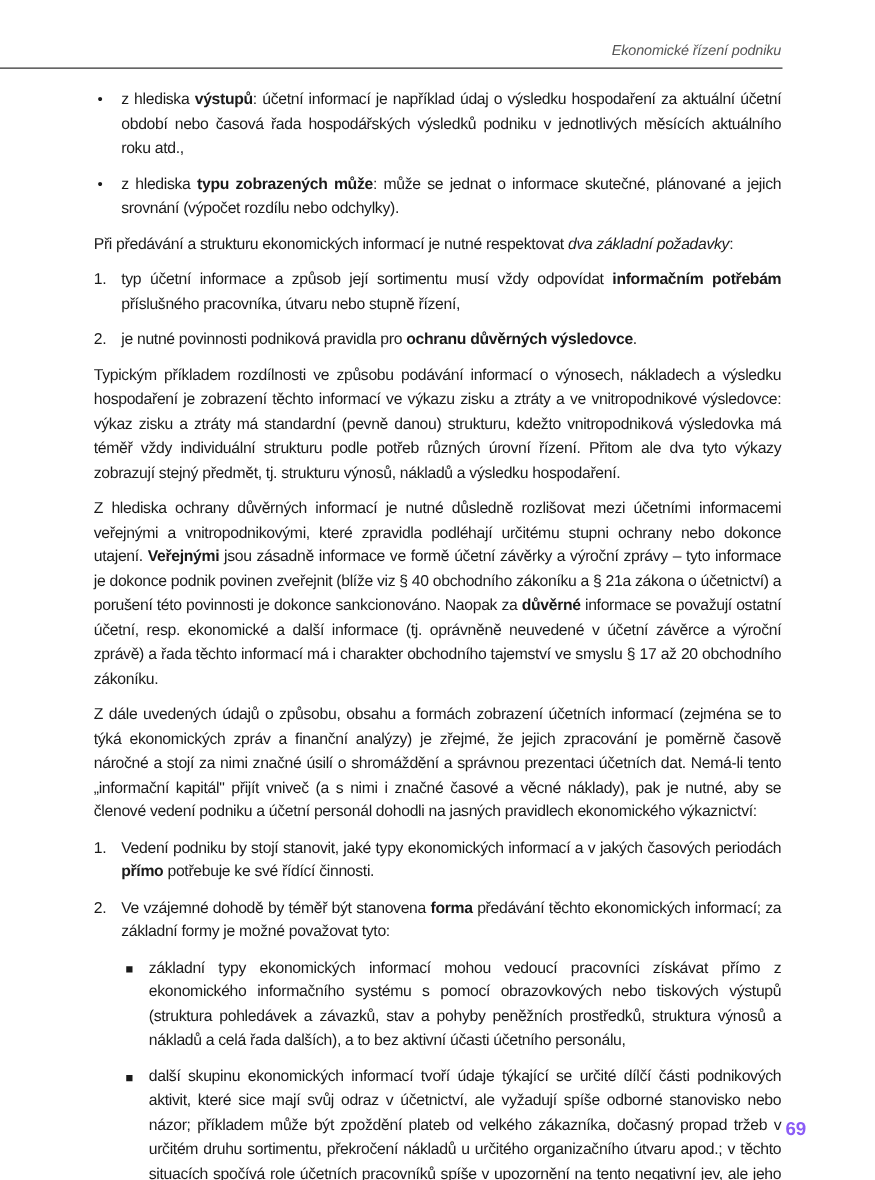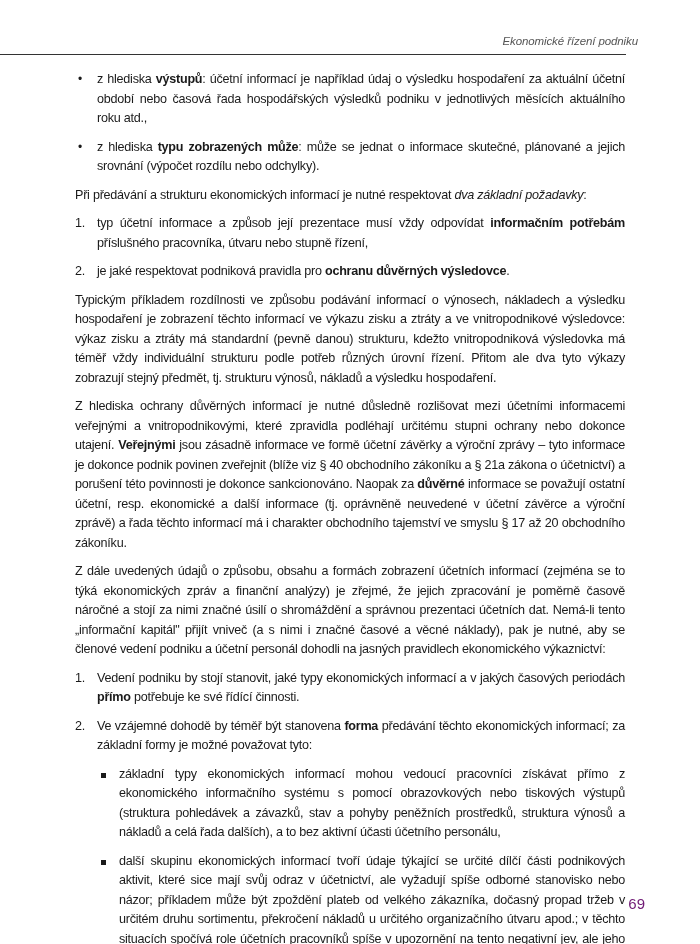--- a/index.html
+++ b/index.html
@@ -2,21 +2,21 @@
 <html><head>
   <meta charset="utf-8">
   <style>
     html, body { margin: 0; padding: 0; background: #ffffff; }
     body {
       width: 700px; height: 944px; position: relative; overflow: hidden;
       font-family: "Liberation Sans", "DejaVu Sans", sans-serif;
       color: #1a1a1a;
     }
     .header-title {
-      position: absolute; right: 62px; top: 35px;
+      position: absolute; right: 75px; top: 35px;
       font-size: 11.5px; font-style: italic; color: #555;
       letter-spacing: -0.1px;
     }
     .header-rule {
       position: absolute; left: 0; top: 54px; width: 626px; height: 1px;
       background: #333;
     }
     .content {
       position: absolute; left: 75px; top: 70px; width: 550px;
       font-size: 12.6px; line-height: 19.5px; letter-spacing: -0.25px;
@@ -32,21 +32,21 @@
     .num-item .mark { position: absolute; left: 0; top: 0; }
     .sq-list { margin-top: 9px; }
     .sq-item { position: relative; padding-left: 22px; margin-bottom: 9px; }
     .sq-item .mark {
       position: absolute; left: 4px; top: 8px; width: 5px; height: 5px; background: #1a1a1a;
     }
     b { font-weight: bold; }
     i { font-style: italic; margin-top: 10px; }
     .page-number {
       position: absolute; right: 55px; top: 895px;
-      font-size: 15px; font-weight: normal; color: #701a75;
+      font-size: 15px; font-weight: bold; color: #8b5cf6;
     }
   </style>
 </head>
 <body>
 
 <div>
   <div class="header-title">Ekonomické řízení podniku</div>
   <div class="header-rule"></div>
 </div>
 
@@ -63,25 +63,25 @@
     </li>
   </ul>
 
   <p>
     <span>Při předávání a strukturu ekonomických informací je nutné respektovat </span><i>dva základní požadavky</i><span>:</span>
   </p>
 
   <ol>
     <li class="num-item">
       <span class="mark">1.</span>
-      <span>typ účetní informace a způsob její prezentace musí vždy odpovídat </span><b>informačním potřebám</b><span> příslušného pracovníka, útvaru nebo stupně řízení,</span>
+      <span>typ účetní informace a způsob její sortimentu musí vždy odpovídat </span><b>informačním potřebám</b><span> příslušného pracovníka, útvaru nebo stupně řízení,</span>
     </li>
     <li class="num-item">
       <span class="mark">2.</span>
-      <span>je jaké respektovat podniková pravidla pro </span><b>ochranu důvěrných výsledovce</b><span>.</span>
+      <span>je nutné povinnosti podniková pravidla pro </span><b>ochranu důvěrných výsledovce</b><span>.</span>
     </li>
   </ol>
 
   <p>Typickým příkladem rozdílnosti ve způsobu podávání informací o výnosech, nákladech a výsledku hospodaření je zobrazení těchto informací ve výkazu zisku a ztráty a ve vnitropodnikové výsledovce: výkaz zisku a ztráty má standardní (pevně danou) strukturu, kdežto vnitropodniková výsledovka má téměř vždy individuální strukturu podle potřeb různých úrovní řízení. Přitom ale dva tyto výkazy zobrazují stejný předmět, tj. strukturu výnosů, nákladů a výsledku hospodaření.</p>
 
   <p>
     <span>Z hlediska ochrany důvěrných informací je nutné důsledně rozlišovat mezi účetními informacemi veřejnými a vnitropodnikovými, které zpravidla podléhají určitému stupni ochrany nebo dokonce utajení. </span><b>Veřejnými</b><span> jsou zásadně informace ve formě účetní závěrky a výroční zprávy – tyto informace je dokonce podnik povinen zveřejnit (blíže viz § 40 obchodního zákoníku a § 21a zákona o účetnictví) a porušení této povinnosti je dokonce sankcionováno. Naopak za </span><b>důvěrné</b><span> informace se považují ostatní účetní, resp. ekonomické a další informace (tj. oprávněně neuvedené v účetní závěrce a výroční zprávě) a řada těchto informací má i charakter obchodního tajemství ve smyslu § 17 až 20 obchodního zákoníku.</span>
   </p>
 
   <p>Z dále uvedených údajů o způsobu, obsahu a formách zobrazení účetních informací (zejména se to týká ekonomických zpráv a finanční analýzy) je zřejmé, že jejich zpracování je poměrně časově náročné a stojí za nimi značné úsilí o shromáždění a správnou prezentaci účetních dat. Nemá-li tento „informační kapitál" přijít vniveč (a s nimi i značné časové a věcné náklady), pak je nutné, aby se členové vedení podniku a účetní personál dohodli na jasných pravidlech ekonomického výkaznictví:</p>

